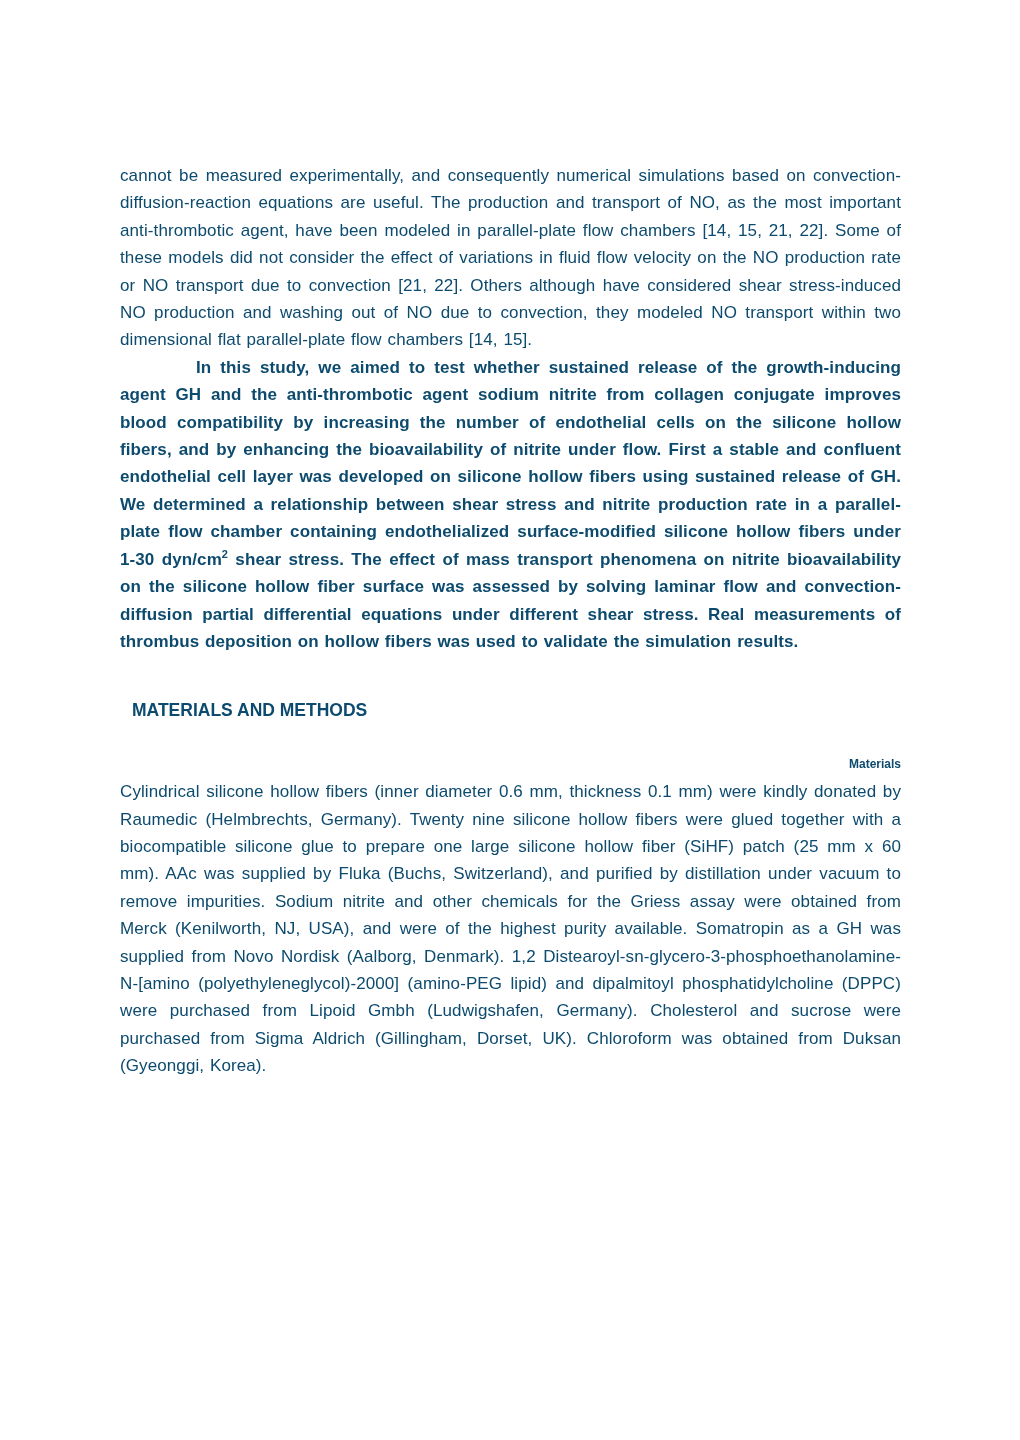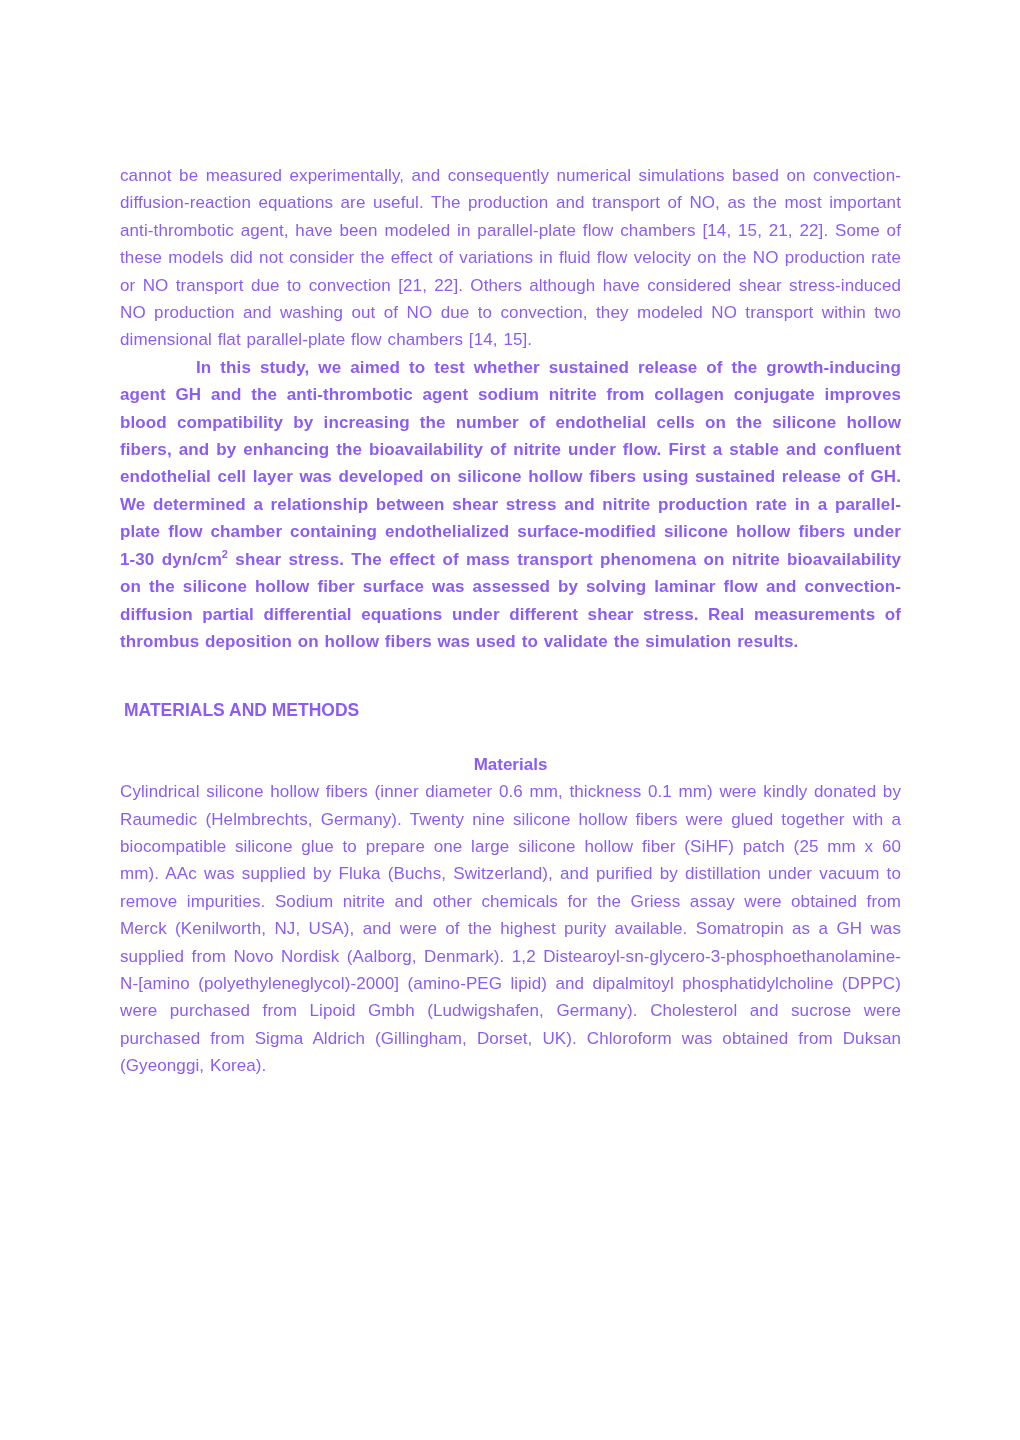--- a/index.html
+++ b/index.html
@@ -8,50 +8,50 @@
     background: #ffffff;
   }
   .page {
     position: relative;
     width: 1020px;
     height: 1316px;
     box-sizing: border-box;
     background: #ffffff;
     padding: 162px 119px 0 120px;
     font-family: "Liberation Sans", sans-serif;
-    color: #8b5cf6;
+    color: #0c4a6e;
     overflow: hidden;
   }
   .para {
     margin: 0;
     font-size: 17px;
     line-height: 27.4px;
     text-align: justify;
     letter-spacing: 0.1px;
     word-spacing: 1px;
   }
   .para.indent-first {
     text-indent: 76px;
     font-weight: bold;
   }
   .section-heading {
-    margin: 4px;
+    margin: 12px;
     margin-top: 42px;
     font-size: 17.5px;
     font-weight: bold;
     line-height: 27.4px;
     text-align: left;
   }
   .sub-heading {
     margin: 0;
     margin-top: 26px;
-    font-size: 17px;
+    font-size: 12px;
     font-weight: bold;
     line-height: 27.4px;
-    text-align: center;
+    text-align: right;
   }
   sup {
     font-size: 11px;
     line-height: 0;
     vertical-align: super;
   }
   .page-number {
     position: absolute;
     left: 120px;
     top: 1325px;

